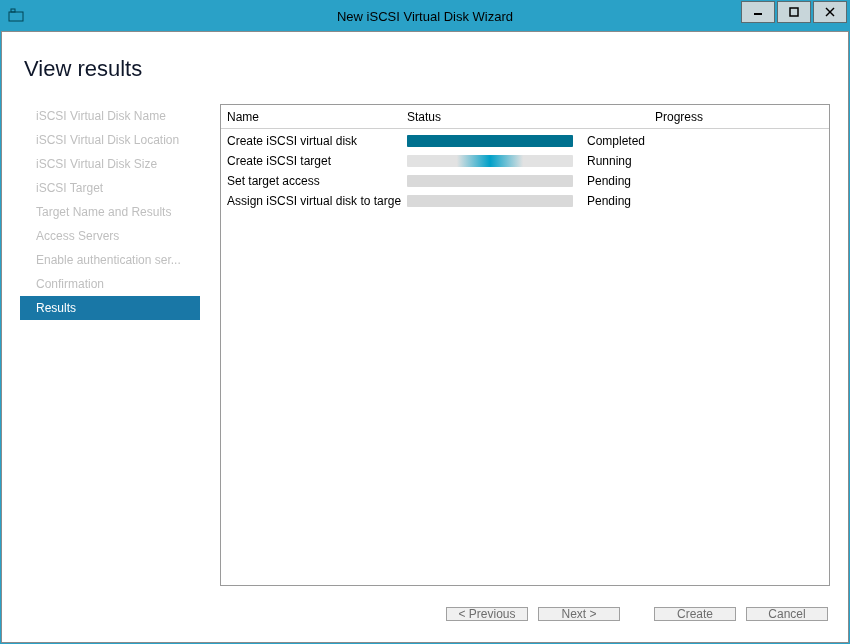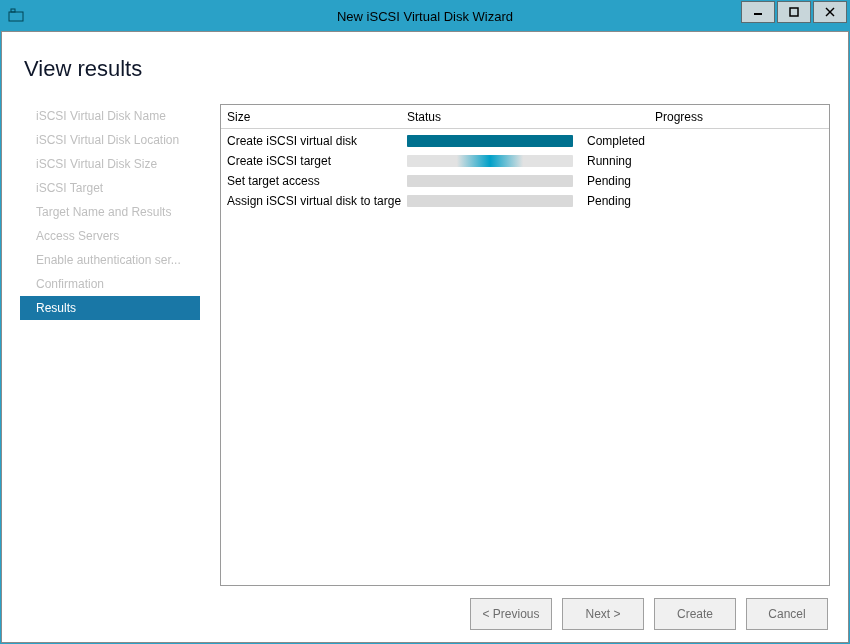--- a/index.html
+++ b/index.html
@@ -25,23 +25,23 @@
   .col-task { width: 180px; }
   .col-prog { width: 180px; }
   .col-stat { flex:1; }
   .rows { padding-top:2px; }
   .trow { display:flex; height:20px; align-items:center; font-size:12px; color:#000; }
   .trow .cell { padding-left:6px; white-space:nowrap; overflow:hidden; }
   .pbar { width: 166px; height:12px; background:#d9d9d9; position:relative; border-radius:1px; overflow:hidden; }
   .pbar .fill { position:absolute; top:0; bottom:0; left:0; background:#00718f; }
   .pbar.indet { background: linear-gradient(90deg, #e2e2e2 0%, #e2e2e2 30%, #00a0c8 50%, #e2e2e2 70%, #e2e2e2 100%); }
   .footer { height:56px; border-top: none; display:flex; align-items:center; justify-content:flex-end; padding-right:20px; gap:10px; }
-  .btn { min-width:82px; height:32px; border:1px solid #a0a0a0; background:#f0f0f0; color:#6d6d6d; font-size:12px; display:flex; align-items:center; justify-content:center; cursor:default; }
+  .btn { min-width:82px; height:14px; border:1px solid #a0a0a0; background:#f0f0f0; color:#6d6d6d; font-size:12px; display:flex; align-items:center; justify-content:center; cursor:default; }
   .btn + .btn { }
-  .btn.gap { }
+  .btn.gap { margin-left: 24px; }
 </style>
 </head>
 <body>
 
 <div class="window">
   <div class="titlebar">
     <div class="ticon">
       <svg viewBox="0 0 16 16">
           <rect x="1" y="4" width="14" height="9" fill="none" stroke="#045" stroke-width="1"></rect>
           <rect x="3" y="1" width="4" height="3" fill="none" stroke="#045" stroke-width="1"></rect>
@@ -80,21 +80,21 @@
           <div class="navitem">iSCSI Target</div>
           <div class="navitem">Target Name and Results</div>
           <div class="navitem">Access Servers</div>
           <div class="navitem">Enable authentication ser...</div>
           <div class="navitem">Confirmation</div>
           <div class="navitem active">Results</div>
         </div>
 
         <div class="main">
           <div class="thead">
-            <div class="col col-task">Size</div>
+            <div class="col col-task">Name</div>
             <div class="col col-stat">Status</div>
             <div class="col col-prog">Progress</div>
           </div>
           <div class="rows">
 
             <div class="trow">
               <div class="cell col-task">Create iSCSI virtual disk</div>
               <div class="cell col-prog">
                 <div class="pbar">
                     <div class="fill" style="width:100%"></div>

